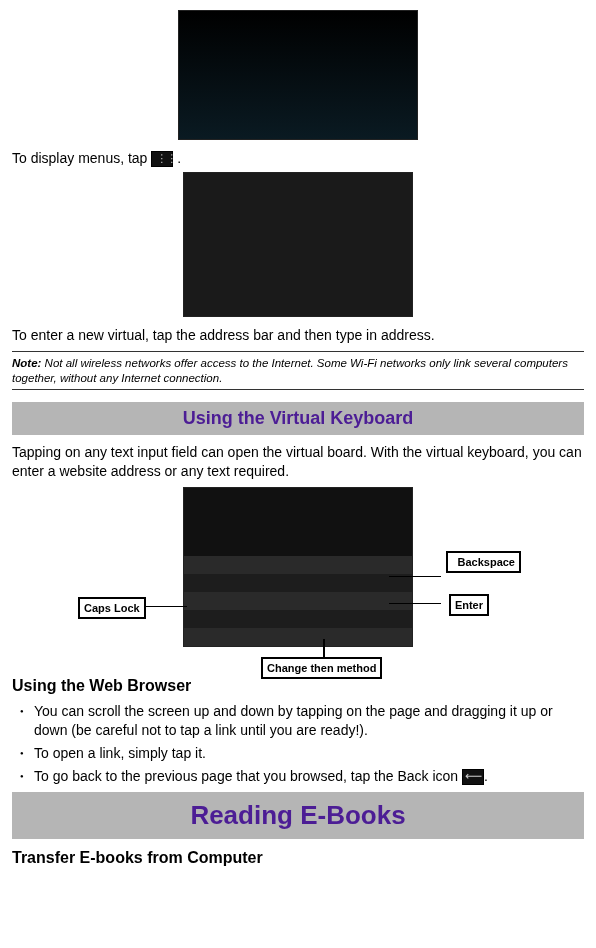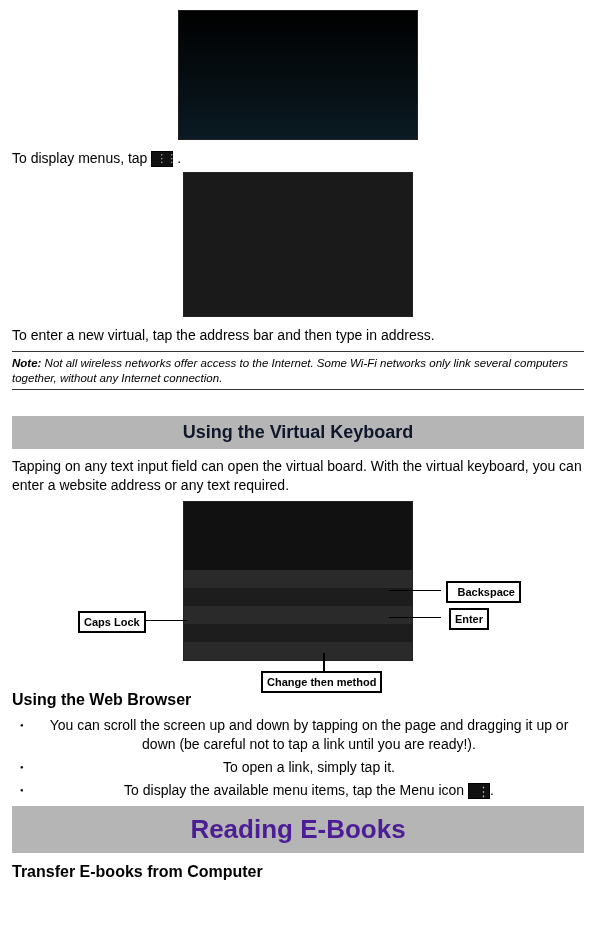--- a/index.html
+++ b/index.html
@@ -69,37 +69,37 @@
     content: "⌂";
     color: #ccc;
     position: absolute; left: 5px; top: -1px;
     font-size: 14px;
   }
   p { margin: 4px 0; }
   .note-block {
     border-top: 1px solid #333;
     border-bottom: 1px solid #333;
     padding: 4px 0;
-    margin: 6px 0 26px;
+    margin: 6px 0 12px;
     font-size: 11.5px;
     font-style: italic;
     line-height: 1.3;
   }
   .note-bold { font-weight: bold; font-style: italic; }
   .section-bar {
     text-align: center;
     font-weight: bold;
     padding: 4px 0;
     margin: 6px 0 8px;
   }
-  .gray-bar { background: #b5b5b5; font-size: 18px; color: #0f172a; }
+  .gray-bar { background: #b5b5b5; font-size: 18px; color: #4c1d95; }
   .big-bar  { background: #b5b5b5; font-size: 26px; color: #4c1d95; padding: 6px 0; }
   .subhead { font-weight: bold; font-size: 16px; margin: 8px 0 5px; }
   ul.actions { list-style: none; margin: 2px 0; }
-  ul.actions > li { position: relative; padding-left: 22px; margin: 4px 0; text-align: center; }
+  ul.actions > li { position: relative; padding-left: 22px; margin: 4px 0; }
   ul.actions > li::before {
     content: "●"; font-size: 6px;
     position: absolute; left: 8px; top: 5px;
   }
   .label-box {
     position: absolute;
     border: 2px solid #000;
     background: #fff;
     font-size: 11px;
     font-weight: bold;
@@ -149,39 +149,39 @@
 
 <div class="keyboard-wrap">
   <div class="kb-inner">
     <span class="screenshot-placeholder ss-keyboard"></span>
 
     
     <div class="label-box" style="left:-105px; top:110px;">Caps Lock</div>
     <div class="pointer-line" style="left:-38px; top:119px; width:42px; height:1.5px;"></div>
 
     
-    <div class="label-box" style="right:-108px; top:80px;padding-left:10px;">Backspace</div>
+    <div class="label-box" style="right:-108px; top:64px;padding-left:10px;">Backspace</div>
     <div class="pointer-line" style="right:-28px; top:89px; width:52px; height:1.5px;"></div>
 
     
     <div class="label-box" style="right:-76px; top:107px;">Enter</div>
     <div class="pointer-line" style="right:-28px; top:116px; width:52px; height:1.5px;"></div>
 
     
     <div class="label-box" style="left:78px; top:170px;">Change then method</div>
     <div class="pointer-line" style="left:140px; top:152px; width:1.5px; height:18px;"></div>
   </div>
 </div>
 
 <div class="subhead">Using the Web Browser</div>
 
 <ul class="actions">
   <li>You can scroll the screen up and down by tapping on the page and dragging it up or down (be careful not to tap a link until you are ready!).</li>
   <li>To open a link, simply tap it.</li>
   <li>
-    <span>To display the available menu items, tap the Menu icon</span>
-    <span class="inline-icon icon-menu-dots"></span><span>.</span>
+    <span>To go back to the previous page that you browsed, tap the Back icon</span>
+    <span class="inline-icon icon-back"></span><span>.</span>
   </li>
 </ul>
 
 <div class="section-bar big-bar">Reading E-Books</div>
 
 <div class="subhead">Transfer E-books from Computer</div>
 
 </body></html>

